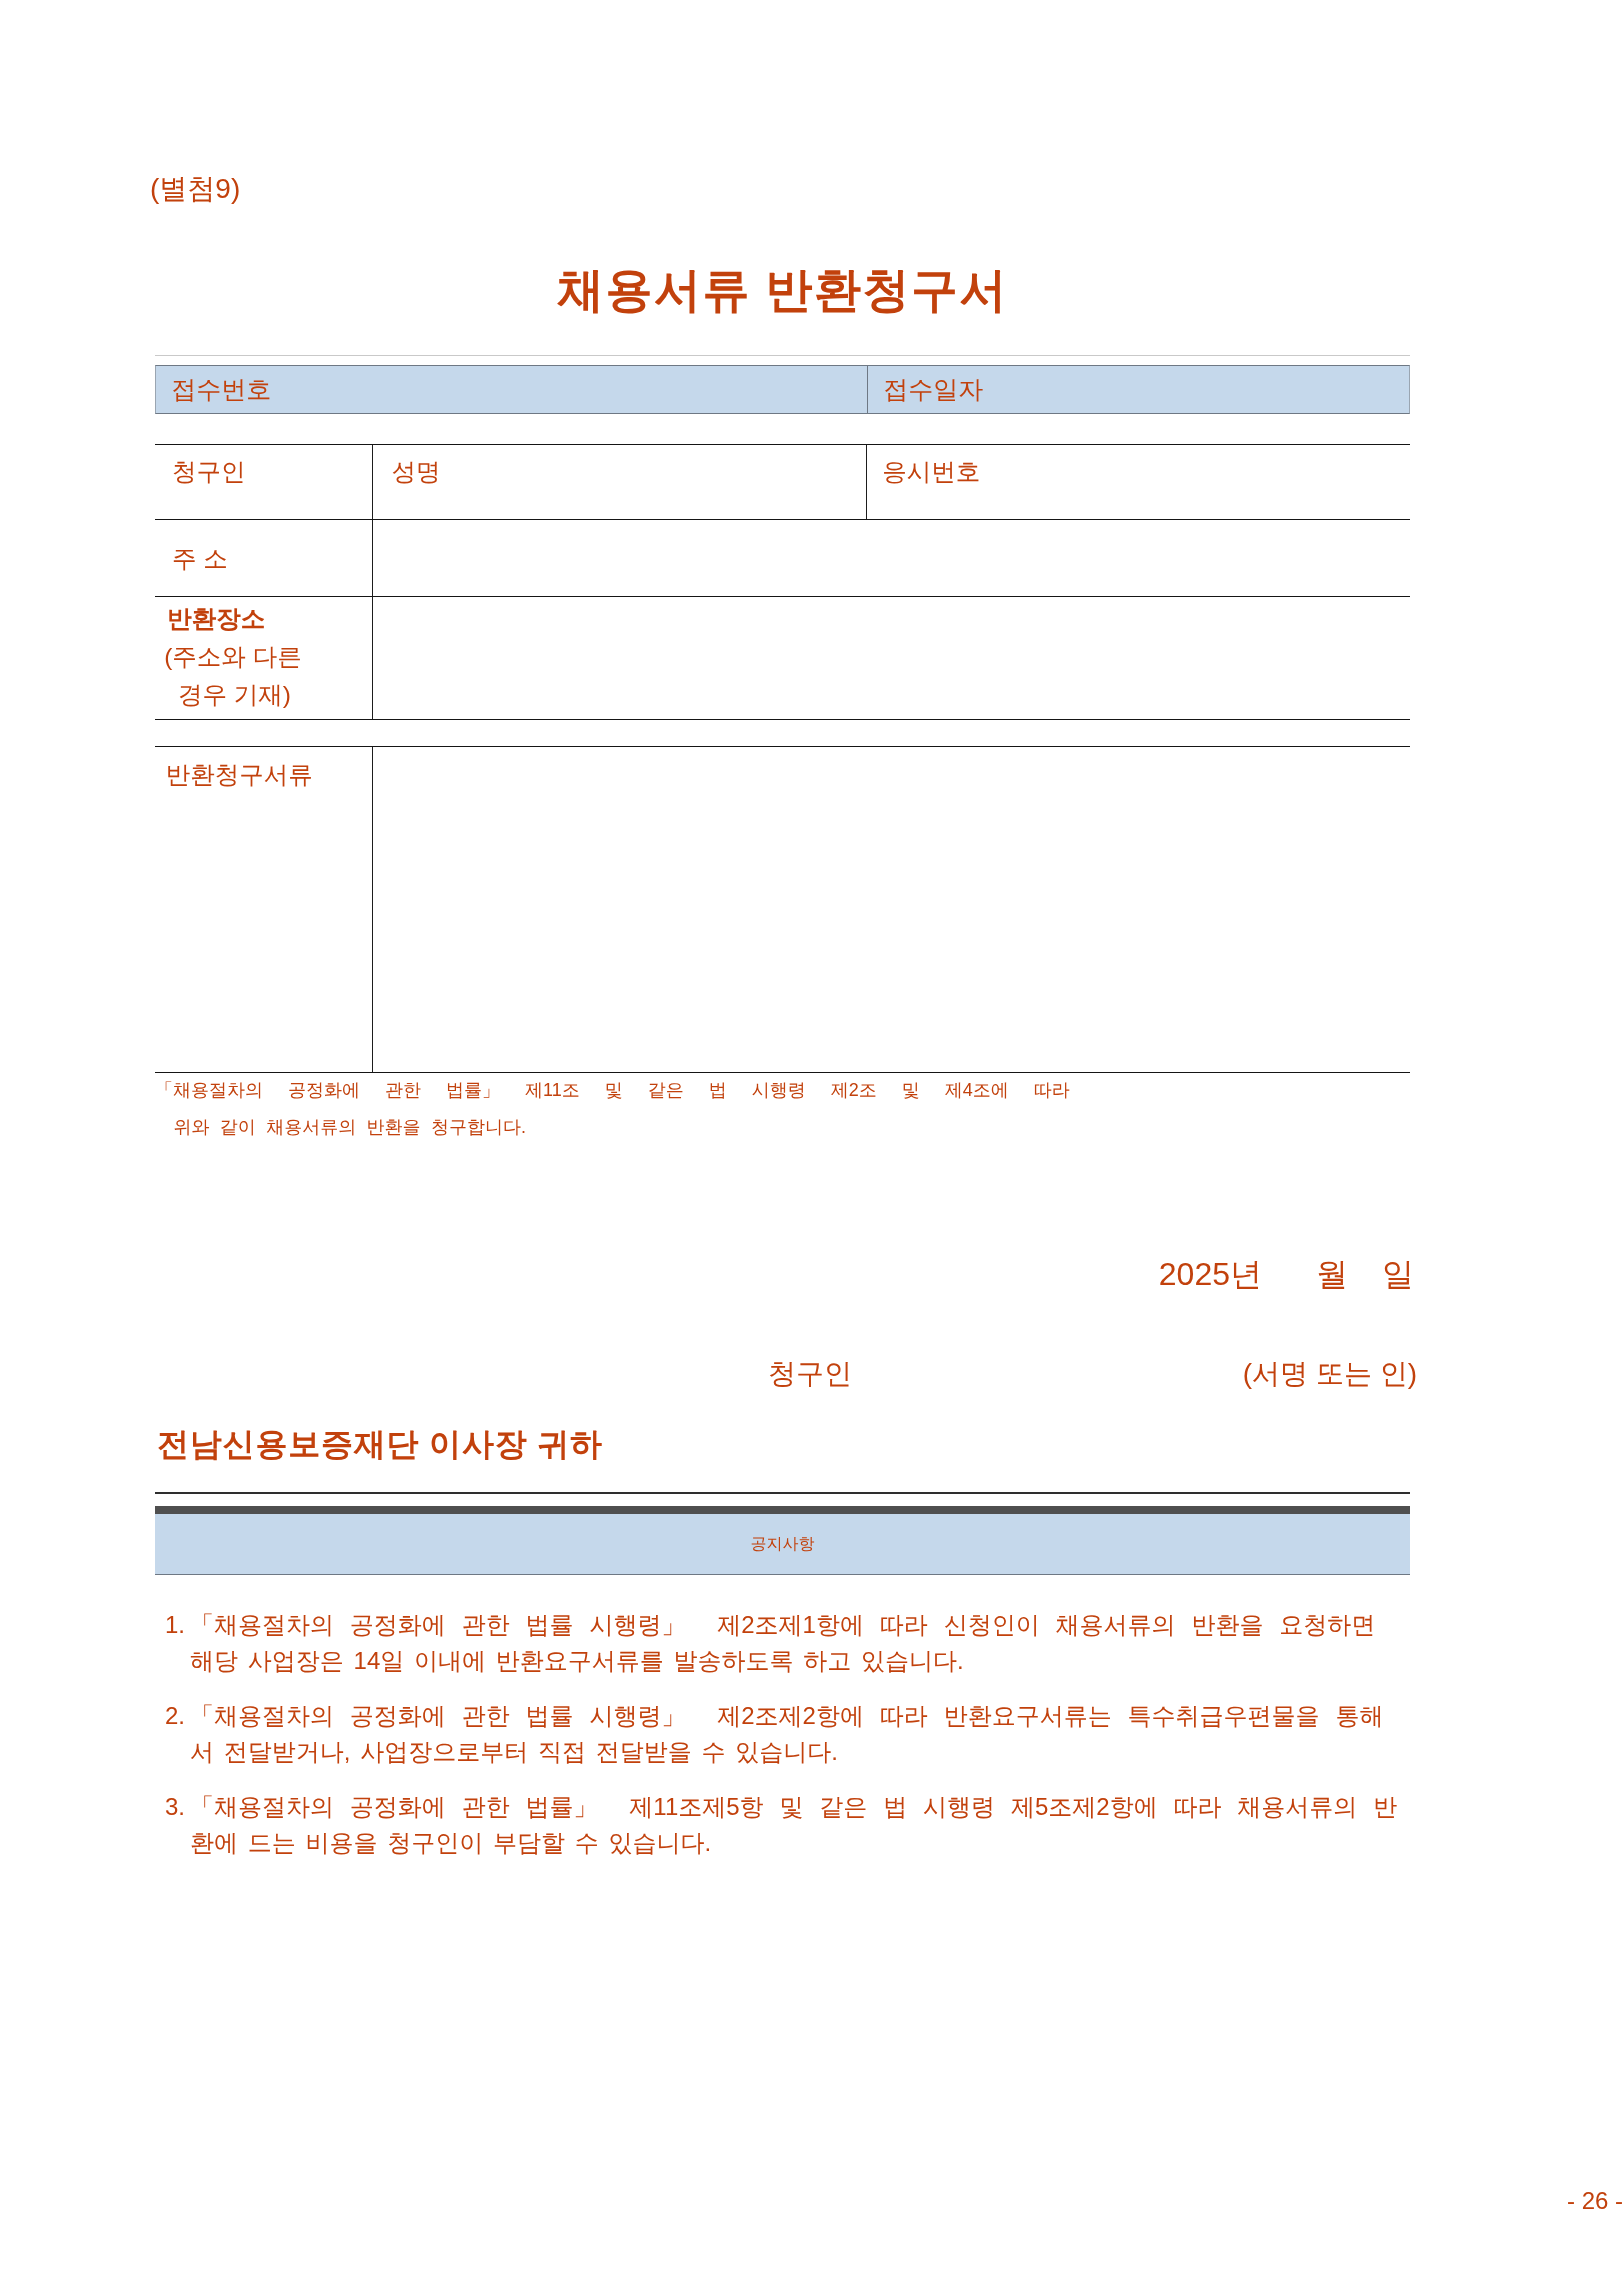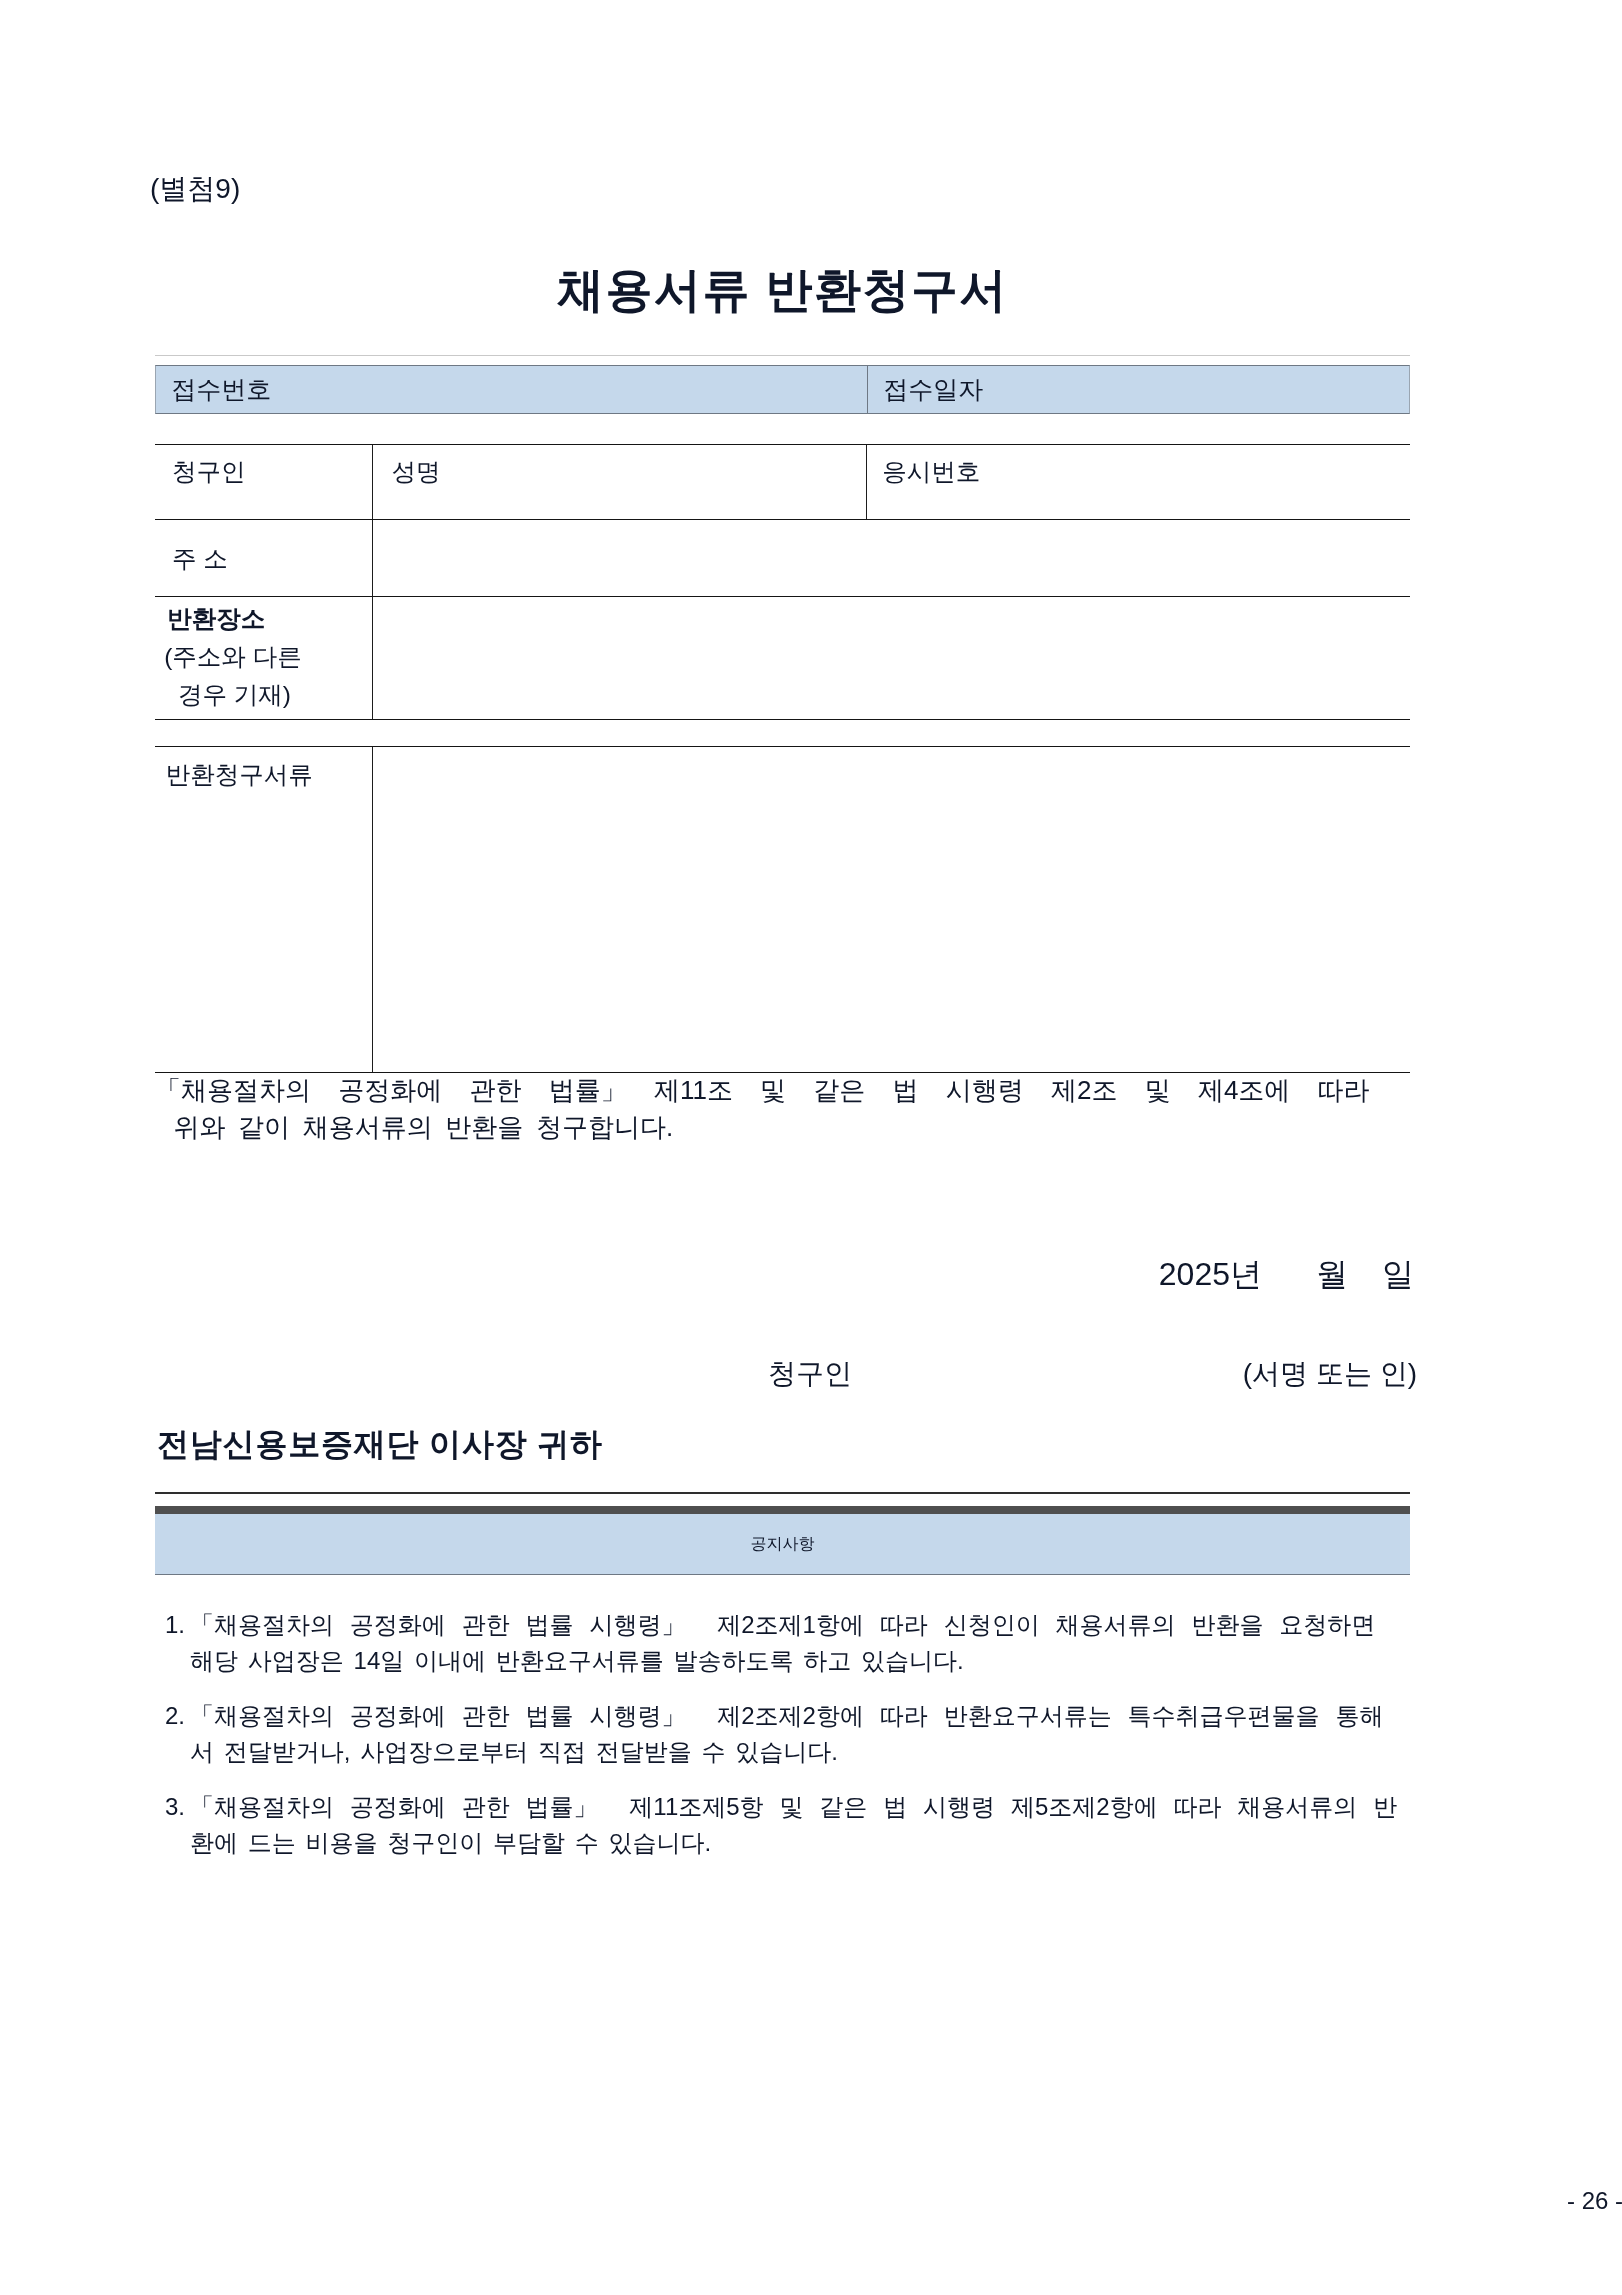--- a/index.html
+++ b/index.html
@@ -1,21 +1,21 @@
 <!DOCTYPE html>
 <html style="font-size:12.3px"><head>
 <meta charset="utf-8">
 <style>
   html,body { margin:0; padding:0; background:#e8e8e8; }
   .page {
     position:relative;
     width:1623px; height:2295px;
     background:#ffffff;
     font-family:"Liberation Sans", sans-serif;
-    color:#0f172a;
+    color:#c2410c;
     overflow:hidden;
   }
   .abs { position:absolute; }
 
   
   .attach { left:150px; top:170px; font-size:28px; letter-spacing:0px; }
 
   
   .title {
     left:155px; top:259px; width:1255px;
@@ -62,21 +62,21 @@
   .t3 {
     left:155px; top:746px; width:1255px; height:327px;
     border-top:1.5px solid #151515; border-bottom:1.5px solid #151515;
     display:flex; box-sizing:border-box;
   }
   .t3-lab { width:218px; border-right:1.5px solid #1d1d1d; box-sizing:border-box;
             font-size:24.5px; padding-top:10.7px; padding-left:10.7px; }
   .t3-val { flex:1; }
 
   
-  .decl { left:155px; top:1072px; width:1258px; font-size:26px; }
+  .decl { left:155px; top:1072px; width:1258px; font-size:18px; }
   .decl-line { line-height:36px; white-space:pre-wrap; }
   .decl-1 { word-spacing:20px; }
   .decl-2 { padding-left:18.4px; word-spacing:5.4px; margin-top:0.8px; }
 
   
   .dateline { top:1256px; right:209px; font-size:32px; line-height:36px; white-space:nowrap; }
   .dateline .gap1 { display:inline-block; width:54px; }
   .dateline .gap2 { display:inline-block; width:34px; }
 
   

